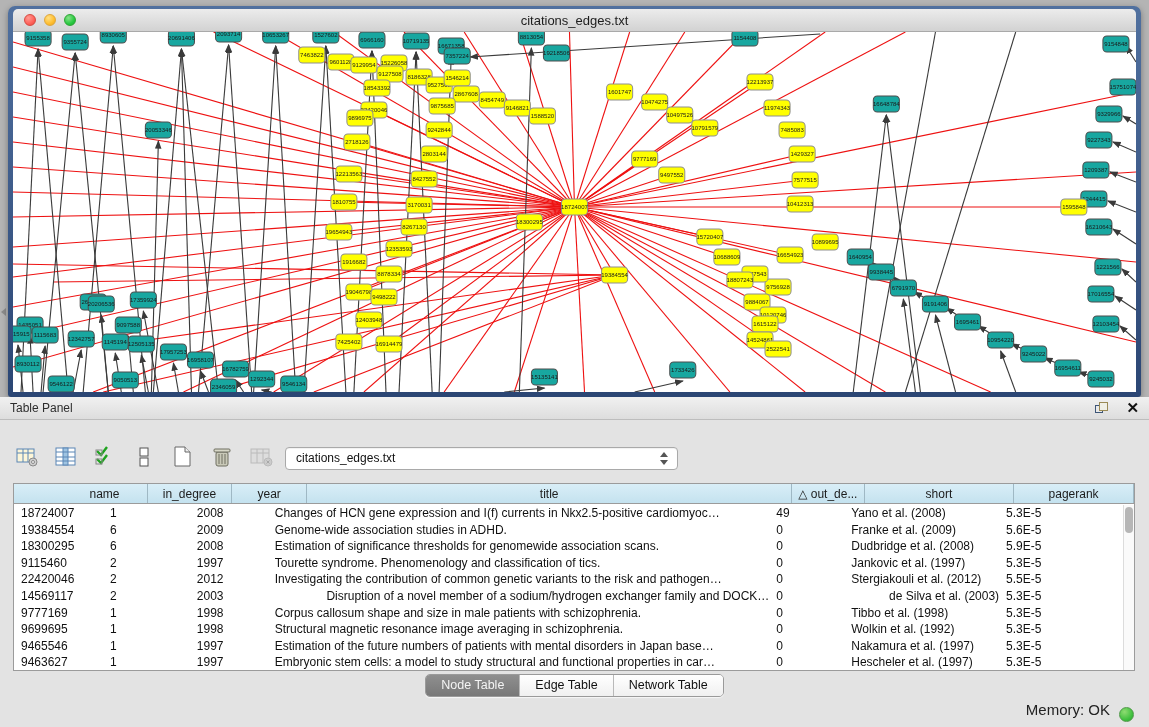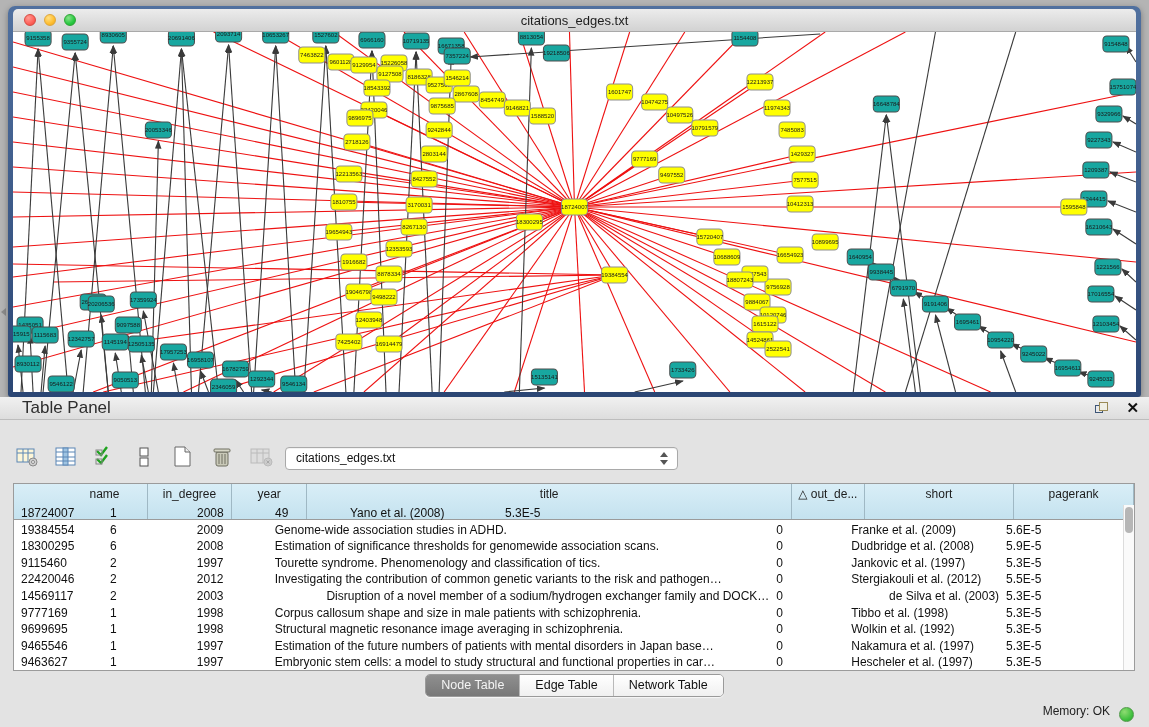--- a/index.html
+++ b/index.html
@@ -27,59 +27,59 @@
     border-top:4px solid transparent; border-bottom:4px solid transparent; border-right:5px solid #8b8b8b; }
 
   
   .panel { position:absolute; left:0; top:397px; width:1149px; height:330px; background:#e3e3e3; }
   .splitter-dots { position:absolute; left:569px; top:1px; width:12px; height:4px;
     background:radial-gradient(circle 1px at 2px 2px,#8b8b8b 60%,transparent 70%),
                radial-gradient(circle 1px at 6px 2px,#8b8b8b 60%,transparent 70%),
                radial-gradient(circle 1px at 10px 2px,#8b8b8b 60%,transparent 70%); }
   .panel-header { height:23px; background:linear-gradient(#f1f1f1,#dddddd); border-bottom:1px solid #bdbdbd;
     display:flex; align-items:center; padding:0 10px; }
-  .panel-title { font-size:17px; color:#2e2e2e; flex:1;margin-left:12px; }
+  .panel-title { font-size:12px; color:#2e2e2e; flex:1; }
   .float-icon { position:relative; width:15px; height:13px; margin-right:16px; cursor:pointer; }
   .float-icon .sq1 { position:absolute; left:0; top:3px; width:8px; height:8px; border:1px solid #3c5577; background:#e9e9e9; }
   .float-icon .sq2 { position:absolute; left:4px; top:0; width:9px; height:9px; border:1px solid #9a8a55; background:#efefe6; }
   .close-x { font-size:15px; font-weight:bold; color:#111; line-height:14px; cursor:pointer; }
 
   .toolbar { position:absolute; left:14px; top:46px; height:28px; display:flex; align-items:center; gap:13px; }
   .tool-btn { width:26px; height:26px; display:flex; align-items:center; justify-content:center; cursor:pointer; }
   .fx-label { font-size:14px; font-style:italic; color:#222; font-family:"Liberation Serif", serif; }
 
   .dropdown { position:absolute; left:285px; top:50px; width:393px; height:23px; background:#fff;
     border:1px solid #a9a9a9; border-radius:4px; font-size:12px; color:#111; line-height:21px;
     padding-left:10px; cursor:pointer; box-shadow:inset 0 1px 1px rgba(0,0,0,.06); }
   .dd-arrows { position:absolute; right:9px; top:4px; }
   .dd-arrows .up { width:0; height:0; border-left:4px solid transparent; border-right:4px solid transparent;
     border-bottom:5px solid #555; margin-bottom:3px; }
   .dd-arrows .down { width:0; height:0; border-left:4px solid transparent; border-right:4px solid transparent;
     border-top:5px solid #555; }
 
   .table-box { position:absolute; left:13px; top:86px; width:1122px; height:188px; background:#fff;
     border:1px solid #9b9b9b; overflow:hidden; }
-  .thead { display:flex; height:36px; background:linear-gradient(#d9eef7,#c4e2ef); border-bottom:1px solid #9b9b9b;padding-left:48px; }
+  .thead { display:flex; height:20px; background:linear-gradient(#d9eef7,#c4e2ef); border-bottom:1px solid #9b9b9b;padding-left:48px; }
   .th { font-size:12px; color:#1c1c1c; text-align:center; line-height:20px; border-right:1px solid #9fb8c4;
     overflow:hidden; white-space:nowrap; cursor:pointer; }
   .tbody { position:absolute; left:0; top:21px; right:11px; bottom:0; }
   .tr { display:flex; height:16.6px; }
   .td { font-size:12px; color:#101010; line-height:16.6px; padding-left:7px; overflow:hidden; white-space:nowrap; }
   .vscroll { position:absolute; right:0; top:21px; width:11px; bottom:0; background:#fafafa; border-left:1px solid #dcdcdc; }
   .vthumb { position:absolute; left:1px; top:2px; width:8px; height:26px; background:#b6b6b6; border-radius:4px; }
 
   .tabs { position:absolute; left:0; right:0; top:277px; display:flex; justify-content:center; }
   .seg { display:flex; border:1px solid #9a9a9a; border-radius:5px; overflow:hidden;
     box-shadow:0 1px 1px rgba(255,255,255,.7);text-align:center; }
   .tab { font-size:12.5px; padding:0 15px; height:21px; line-height:21px; background:linear-gradient(#ffffff,#f0f0f0);
     color:#111; border-right:1px solid #b9b9b9; cursor:pointer; }
   .tab:last-child { border-right:none; }
   .tab.sel { background:linear-gradient(#8f8f8f,#787878); color:#f4f4f4; }
 
-  .memory { position:absolute; right:39px; bottom:9px; font-size:12px; color:#222; }
+  .memory { position:absolute; right:39px; bottom:9px; font-size:15px; color:#222; }
   .mem-dot { position:absolute; right:15px; bottom:5px; width:15px; height:15px; border-radius:50%;
     background:radial-gradient(circle at 35% 30%, #8fdc72,#3dbf3d 65%,#2b9e31); border:1px solid #4f9a48; }
 </style>
 </head>
 <body>
 
 <div class="collapse-arrow"></div>
 
 <div class="net-window">
   <div class="titlebar">
@@ -562,20 +562,21 @@
         <div class="th" style="width: 502px;">title</div>
         <div class="th" style="width: 75px;">△ out_de...</div>
         <div class="th" style="width: 155px;">short</div>
         <div class="th" style="width: 124px;">pagerank</div>
       </div>
     <div class="tbody" id="tbody">
         <div class="tr">
           <div class="td" style="width: 89px;">18724007</div>
           <div class="td" style="width: 87px;">1</div>
           <div class="td" style="width: 78px;">2008</div>
+          <div class="td" style="width: 502px;">Changes of HCN gene expression and I(f) currents in Nkx2.5-positive cardiomyoc…</div>
           <div class="td" style="width: 75px;">49</div>
           <div class="td" style="width: 155px;">Yano et al. (2008)</div>
           <div class="td" style="width: 124px;">5.3E-5</div>
         </div>
         <div class="tr">
           <div class="td" style="width: 89px;">19384554</div>
           <div class="td" style="width: 87px;">6</div>
           <div class="td" style="width: 78px;">2009</div>
           <div class="td" style="width: 502px;">Genome-wide association studies in ADHD.</div>
           <div class="td" style="width: 75px;">0</div>

